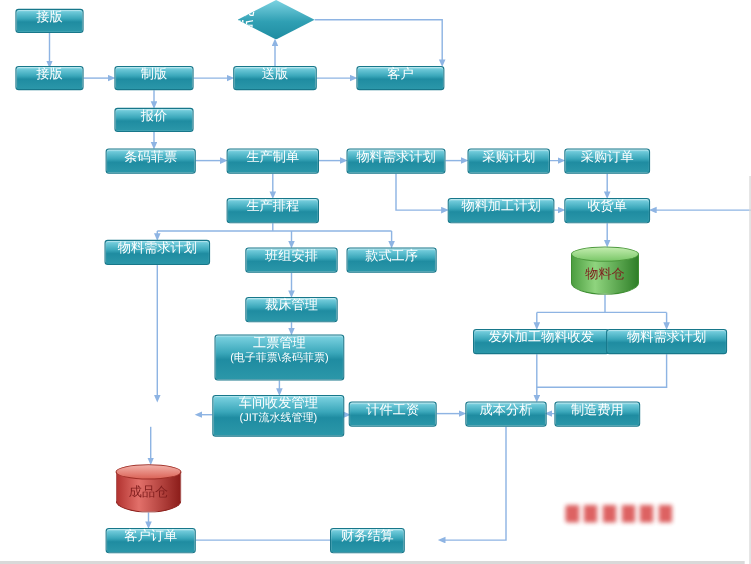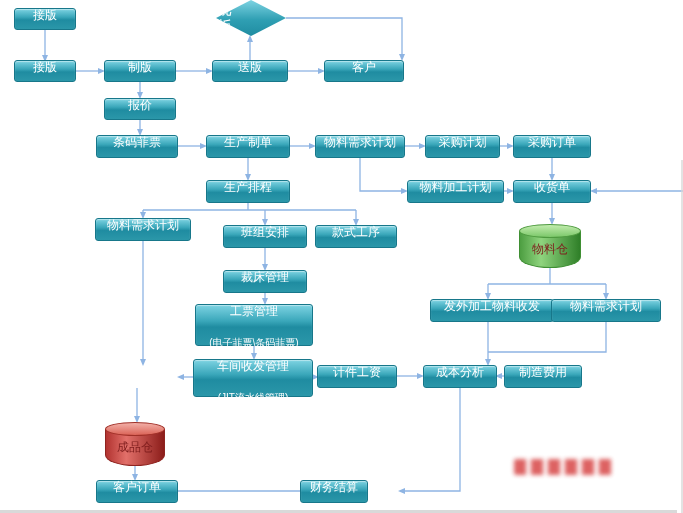--- a/index.html
+++ b/index.html
@@ -8,21 +8,21 @@
     font-family:"Liberation Sans","DejaVu Sans",sans-serif; overflow:hidden;
   }
   .node {
     position:absolute; display:flex; flex-direction:column; align-items:center; justify-content:flex-start;
     color:#fff; font-size:12px; line-height:1.15; text-align:center;
     background:linear-gradient(180deg,#7dd3e2 0%,#3aa7ba 40%,#1f8ca1 55%,#2b97a9 100%);
     border:1px solid #17778a; border-radius:3px;
     box-shadow: inset 0 1px 1px rgba(255,255,255,.45);
     box-sizing:border-box;
   }
-  .node .sub { font-size:10px; margin-top:18px; }
+  .node .sub { font-size:10px; margin-top:1px; }
   .diamond {
     position:absolute; display:flex; align-items:center; 
     color:#fff; font-size:16px; text-align:center;
     background:linear-gradient(180deg,#7dd3e2 0%,#2f9fb3 55%,#1f8ca1 100%);
     clip-path:polygon(50% 0,100% 50%,50% 100%,0 50%);
   }
   .diamond .lbl { width:1em; word-break:break-all; line-height:1.15; }
   .cylinder { position:absolute; color:#7f1d1d; font-size:12px;border-radius:19px; }
   .cyl-top { position:absolute; left:0; right:0; top:0; height:14px; border-radius:50%; box-sizing:border-box; }
   .cyl-body { position:absolute; left:0; right:0; top:7px; bottom:0;

